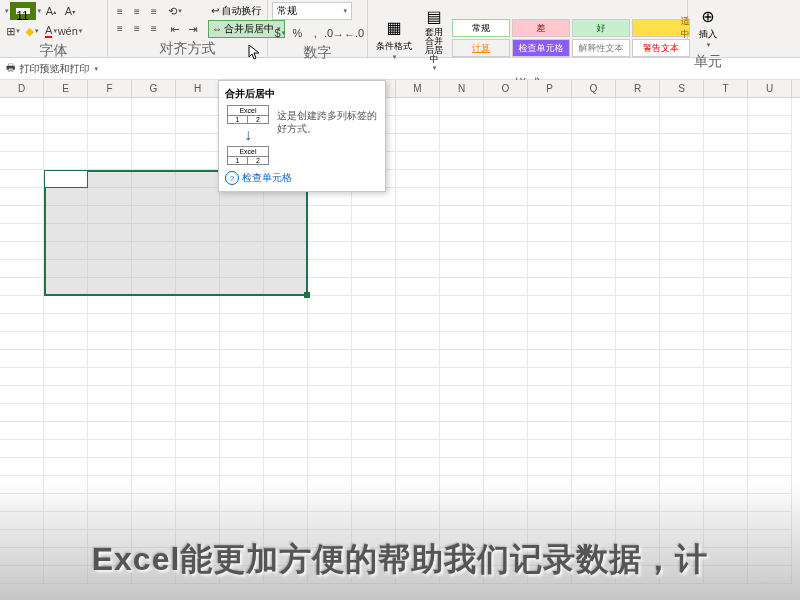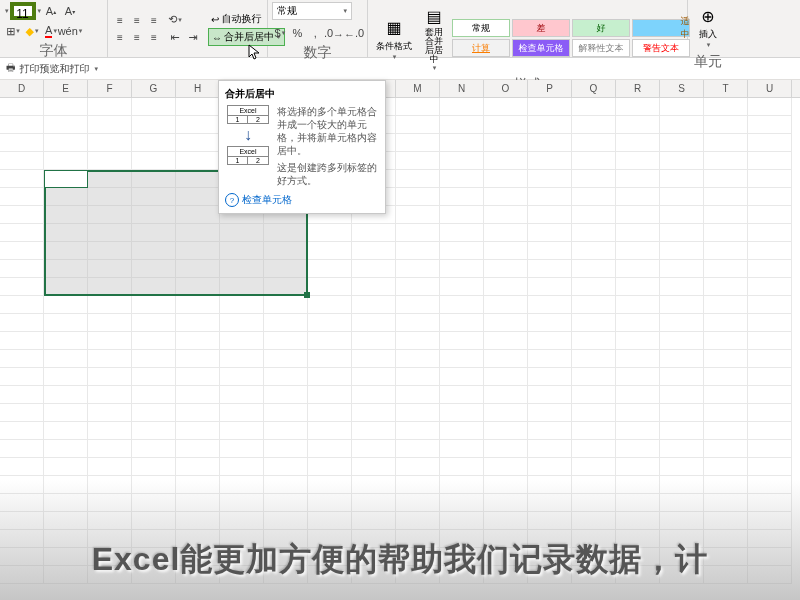--- a/index.html
+++ b/index.html
@@ -4,21 +4,21 @@
 <style>
 * { margin: 0; padding: 0; box-sizing: border-box; font-family: "Microsoft YaHei", sans-serif; }
 body { background: #fff; width: 800px; height: 600px; overflow: hidden; position: relative; }
 
 .ribbon { background: #f3f2f1; border-bottom: 1px solid #d4d4d4; height: 58px; display: flex; font-size: 10px; }
 .rg { border-right: 1px solid #d4d4d4; padding: 2px 4px; display: flex; flex-direction: column; justify-content: space-between; }
 .rg-label { text-align: center; color: #666; font-size: 14px; padding-top: 2px; }
 .rg-body { display: flex; align-items: center; gap: 2px; flex: 1; }
 
 .btn-sm { width: 18px; height: 18px; display: inline-flex; align-items: center; justify-content: center; cursor: pointer; color: #444; font-size: 11px; }
-.font-size-box { width: 26px; height: 18px; border: 4px solid #4d7c0f; background: #fff; text-align: center; font-size: 12px; line-height: 16px; }
+.font-size-box { width: 26px; height: 18px; border: 6px solid #4d7c0f; background: #fff; text-align: center; font-size: 12px; line-height: 16px; }
 .dropdown-arrow { font-size: 7px; color: #666; margin-left: 1px; }
 
 .align-grid { display: grid; grid-template-columns: repeat(3, 16px); grid-template-rows: repeat(2, 16px); gap: 1px; }
 .align-btn { display: flex; align-items: center; justify-content: center; cursor: pointer; font-size: 10px; color: #444; }
 
 .wrap-col { display: flex; flex-direction: column; gap: 1px; margin-left: 4px; }
 .wrap-btn { display: flex; align-items: center; gap: 2px; font-size: 10px; padding: 1px 3px; cursor: pointer; white-space: nowrap; }
 .wrap-btn.active { background: #c8e6c9; border: 1px solid #4caf50; }
 
 .num-fmt-box { width: 80px; height: 18px; border: 1px solid #ccc; background: #fff; font-size: 10px; padding: 1px 4px; display: flex; align-items: center; justify-content: space-between; }
@@ -112,20 +112,21 @@
           <span>↩</span>
           <span>自动换行</span>
         </div>
         <div class="wrap-btn active">
           <span>⇔</span>
           <span>合并后居中</span>
           <span class="dropdown-arrow">▾</span>
         </div>
       </div>
     </div>
+    <div class="rg-label">对齐方式</div>
   </div>
 
   <div class="rg" style="width:100px">
     <div style="display:flex;flex-direction:column;gap:2px">
       <div class="num-fmt-box">
         <span>常规</span>
         <span class="dropdown-arrow">▾</span>
       </div>
       <div class="num-row">
         <span class="btn-sm">$<span class="dropdown-arrow">▾</span></span>
@@ -148,21 +149,21 @@
       <div class="big-btn">
         <div class="big-btn-icon">▤</div>
         <span style="white-space:pre-line;text-align:center;line-height:1">套用
 合并后居中</span>
         <span class="dropdown-arrow">▾</span>
       </div>
       <div class="style-gallery">
           <div class="style-cell" style="background: rgb(255, 255, 255); color: rgb(0, 0, 0); border-color: rgb(159, 211, 159);">常规</div>
           <div class="style-cell" style="background: rgb(255, 199, 206); color: rgb(156, 0, 6);">差</div>
           <div class="style-cell" style="background: rgb(198, 239, 206); color: rgb(0, 97, 0);">好</div>
-          <div class="style-cell" style="background: #7dd3fc; color: rgb(156, 87, 0); padding-left: 48px;">适中</div>
+          <div class="style-cell" style="background: #fde047; color: rgb(156, 87, 0); padding-left: 48px;">适中</div>
           <div class="style-cell" style="background: rgb(242, 242, 242); color: rgb(250, 125, 0); text-decoration: underline;">计算</div>
           <div class="style-cell" style="background: #8b5cf6; color: rgb(255, 255, 255);">检查单元格</div>
           <div class="style-cell" style="background: rgb(255, 255, 255); color: rgb(127, 127, 127);">解释性文本</div>
           <div class="style-cell" style="background: rgb(255, 255, 255); color: rgb(255, 0, 0);">警告文本</div>
         </div>
     </div>
     <div class="rg-label">样式</div>
   </div>
 
   <div class="rg" style="width:40px;border-right:none">
@@ -762,21 +763,20 @@
         <div class="tooltip-arrow">↓</div>
         <div class="mini-table">
           <div class="mini-table-h">Excel</div>
           <div class="mini-table-r">
               <div class="mini-table-c">1</div>
               <div class="mini-table-c">2</div>
             </div>
         </div>
       </div>
       <div class="tooltip-text">
-        <div>将选择的多个单元格合并成一个较大的单元格，并将新单元格内容居中。</div>
         <div style="margin-top:4px">这是创建跨多列标签的好方式。</div>
       </div>
     </div>
     <div class="tooltip-link">
       <span>检查单元格</span>
     </div>
   </div>
 
   <div class="cursor" style="left:248px;top:-36px">
     <svg viewBox="0 0 14 18">

